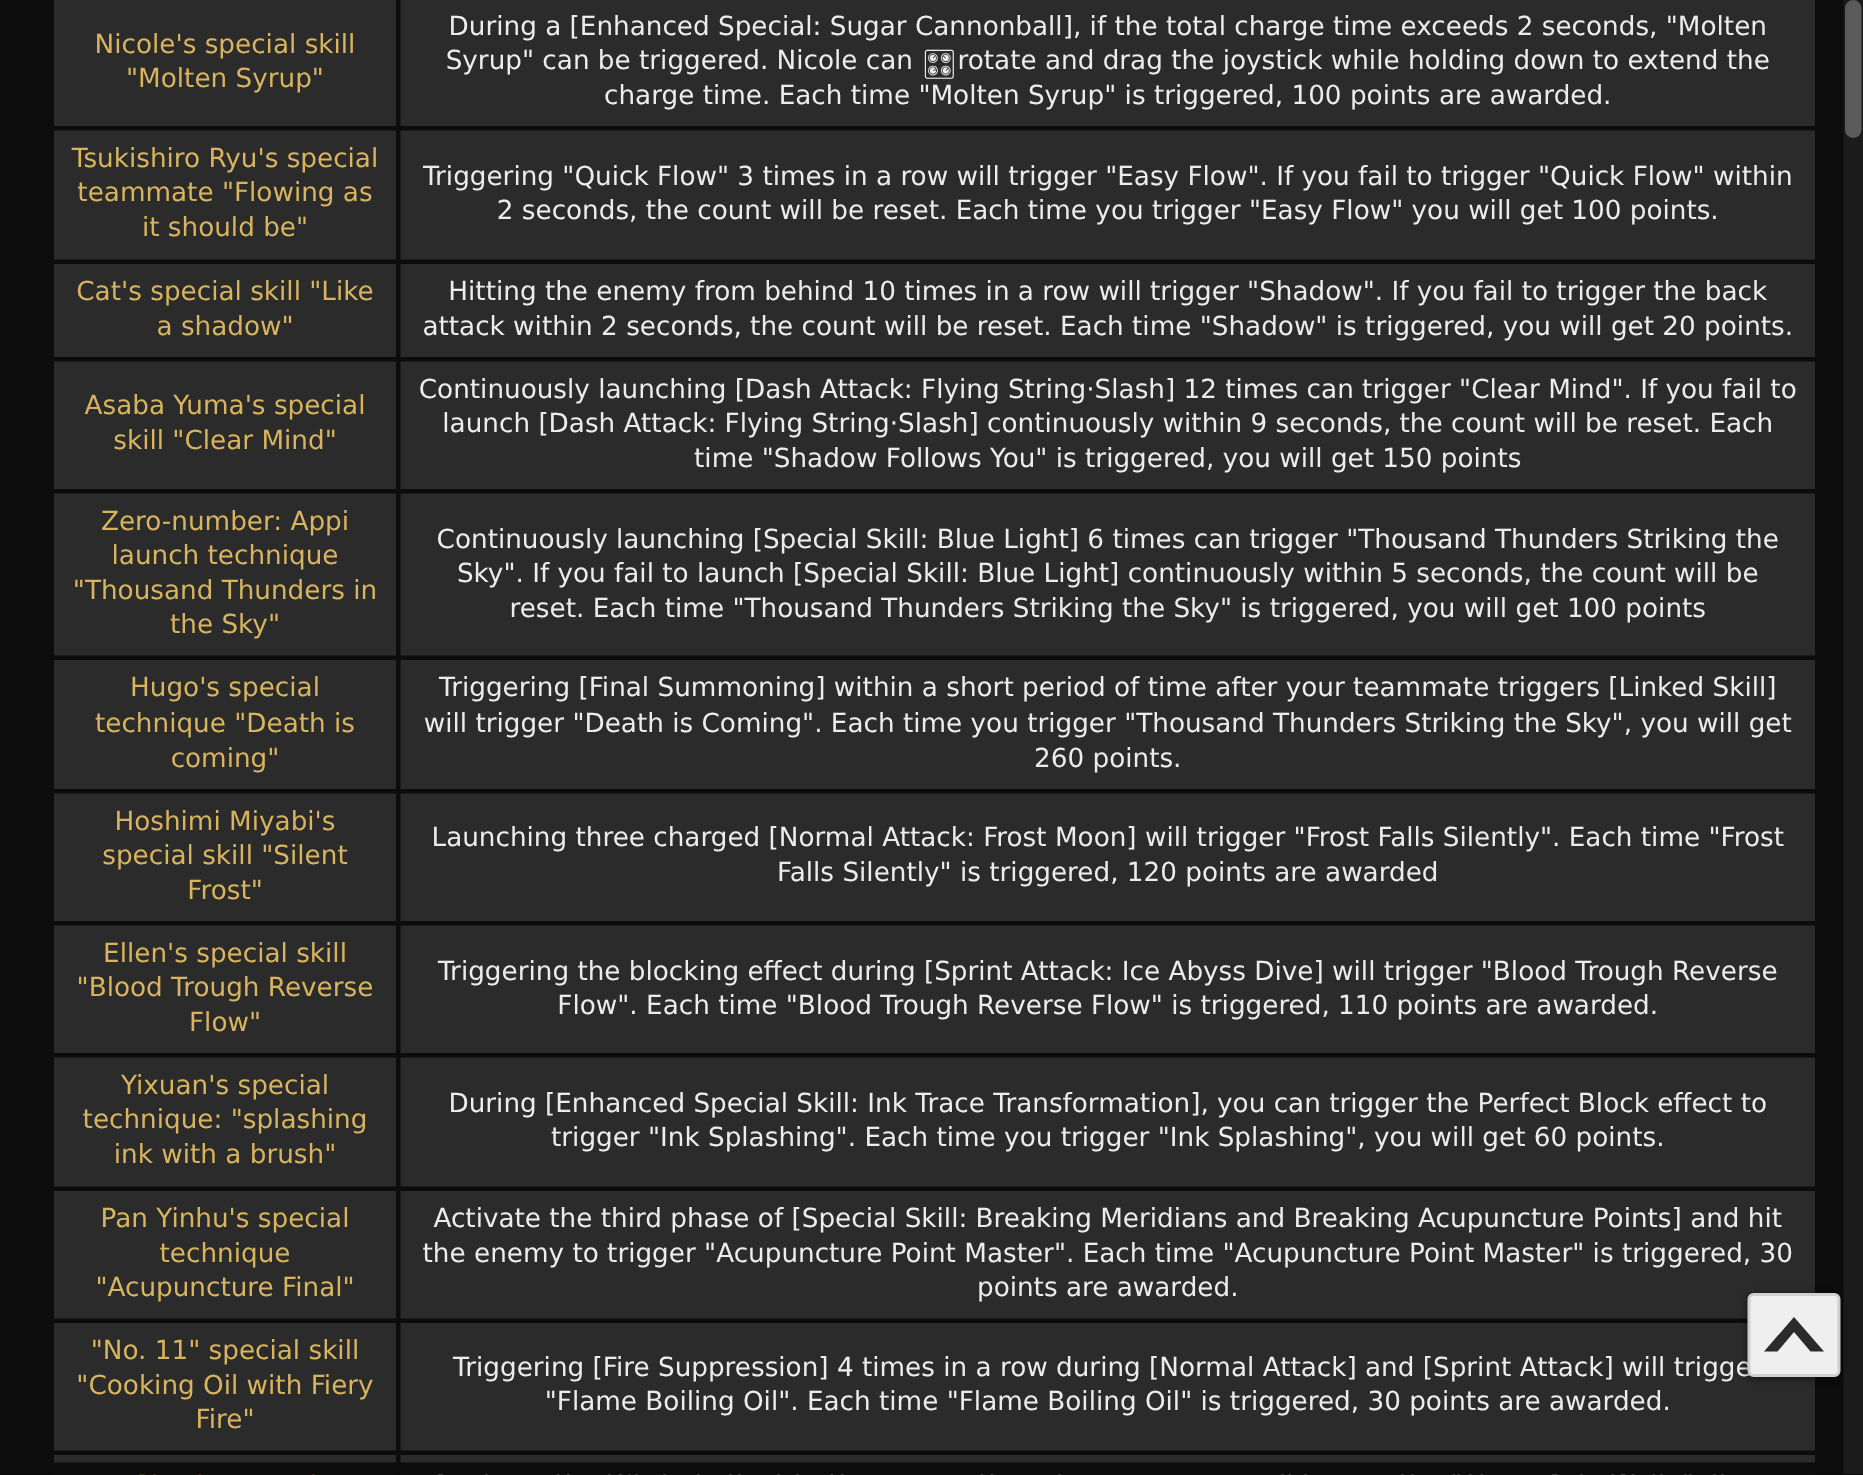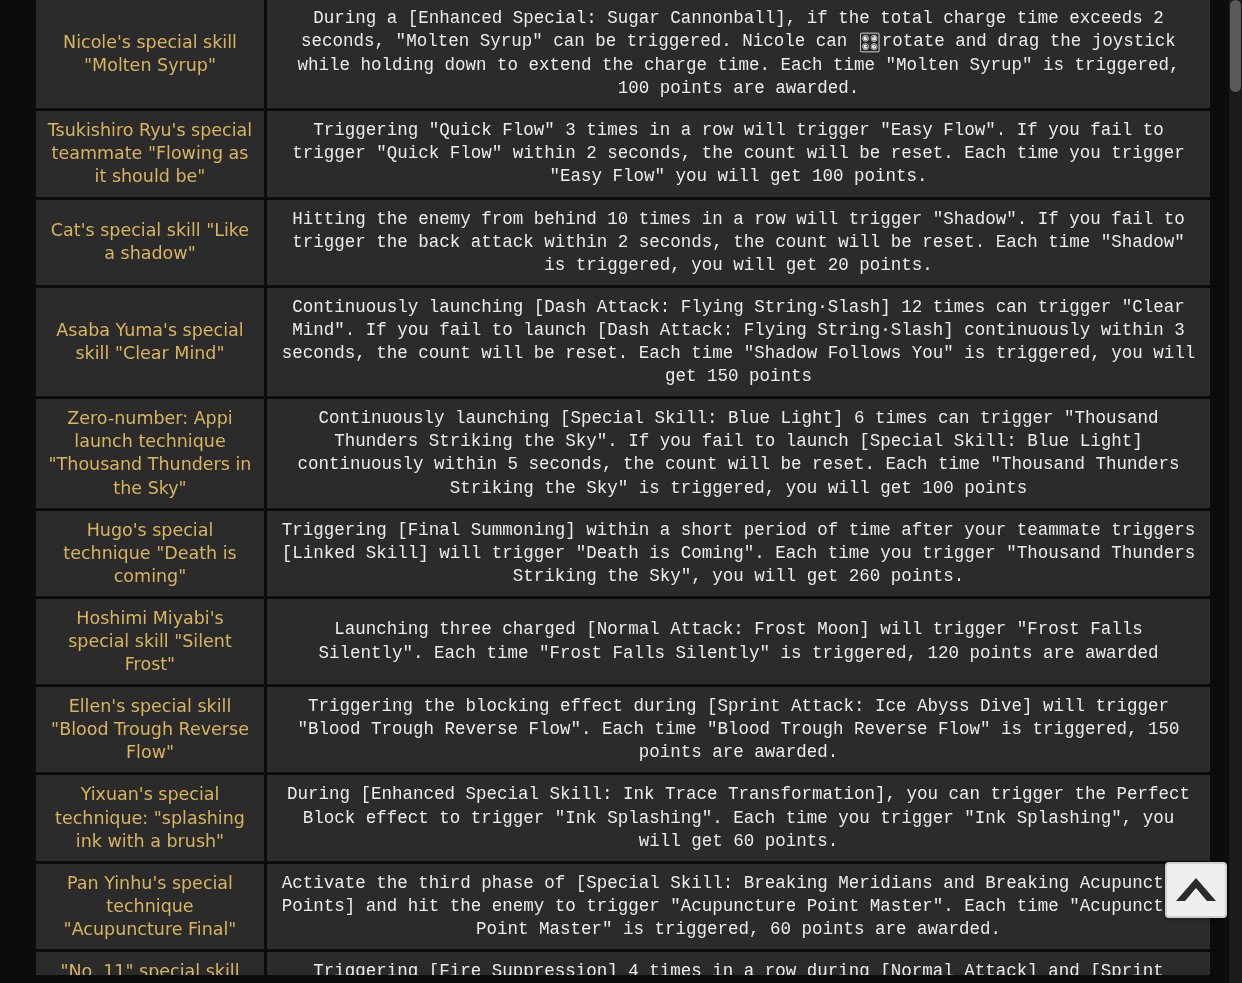--- a/index.html
+++ b/index.html
@@ -39,21 +39,20 @@
     color: #d8b45e;
     font-size: 17.5px;
     text-align: center;
     padding: 8px 12px;
   }
   td.desc {
     color: #ececec;
     font-size: 17.5px;
     text-align: center;
     padding: 8px 14px;
-    font-family: Liberation Mono, monospace;
   }
   .emoji {
     display: inline-block;
     vertical-align: -3px;
     font-size: 19px;
     line-height: 1;
   }
   
   .scrollbar-track {
     position: absolute;
@@ -127,51 +126,51 @@
           <td class="desc">Triggering "Quick Flow" 3 times in a row will trigger "Easy Flow". If you fail to trigger "Quick Flow" within 2 seconds, the count will be reset. Each time you trigger "Easy Flow" you will get 100 points.</td>
         </tr>
 
         <tr>
           <td class="name">Cat's special skill "Like a shadow"</td>
           <td class="desc">Hitting the enemy from behind 10 times in a row will trigger "Shadow". If you fail to trigger the back attack within 2 seconds, the count will be reset. Each time "Shadow" is triggered, you will get 20 points.</td>
         </tr>
 
         <tr>
           <td class="name">Asaba Yuma's special skill "Clear Mind"</td>
-          <td class="desc">Continuously launching [Dash Attack: Flying String·Slash] 12 times can trigger "Clear Mind". If you fail to launch [Dash Attack: Flying String·Slash] continuously within 3 seconds, the count will be reset. Each time "Shadow Follows You" is triggered, you will get 150 points</td>
+          <td class="desc">Continuously launching [Dash Attack: Flying String·Slash] 12 times can trigger "Clear Mind". If you fail to launch [Dash Attack: Flying String·Slash] continuously within 9 seconds, the count will be reset. Each time "Shadow Follows You" is triggered, you will get 150 points</td>
         </tr>
 
         <tr>
           <td class="name">Zero-number: Appi launch technique "Thousand Thunders in the Sky"</td>
           <td class="desc">Continuously launching [Special Skill: Blue Light] 6 times can trigger "Thousand Thunders Striking the Sky". If you fail to launch [Special Skill: Blue Light] continuously within 5 seconds, the count will be reset. Each time "Thousand Thunders Striking the Sky" is triggered, you will get 100 points</td>
         </tr>
 
         <tr>
           <td class="name">Hugo's special technique "Death is coming"</td>
           <td class="desc">Triggering [Final Summoning] within a short period of time after your teammate triggers [Linked Skill] will trigger "Death is Coming". Each time you trigger "Thousand Thunders Striking the Sky", you will get 260 points.</td>
         </tr>
 
         <tr>
           <td class="name">Hoshimi Miyabi's special skill "Silent Frost"</td>
           <td class="desc">Launching three charged [Normal Attack: Frost Moon] will trigger "Frost Falls Silently". Each time "Frost Falls Silently" is triggered, 120 points are awarded</td>
         </tr>
 
         <tr>
           <td class="name">Ellen's special skill "Blood Trough Reverse Flow"</td>
-          <td class="desc">Triggering the blocking effect during [Sprint Attack: Ice Abyss Dive] will trigger "Blood Trough Reverse Flow". Each time "Blood Trough Reverse Flow" is triggered, 150 points are awarded.</td>
+          <td class="desc">Triggering the blocking effect during [Sprint Attack: Ice Abyss Dive] will trigger "Blood Trough Reverse Flow". Each time "Blood Trough Reverse Flow" is triggered, 110 points are awarded.</td>
         </tr>
 
         <tr>
           <td class="name">Yixuan's special technique: "splashing ink with a brush"</td>
           <td class="desc">During [Enhanced Special Skill: Ink Trace Transformation], you can trigger the Perfect Block effect to trigger "Ink Splashing". Each time you trigger "Ink Splashing", you will get 60 points.</td>
         </tr>
 
         <tr>
           <td class="name">Pan Yinhu's special technique "Acupuncture Final"</td>
-          <td class="desc">Activate the third phase of [Special Skill: Breaking Meridians and Breaking Acupuncture Points] and hit the enemy to trigger "Acupuncture Point Master". Each time "Acupuncture Point Master" is triggered, 60 points are awarded.</td>
+          <td class="desc">Activate the third phase of [Special Skill: Breaking Meridians and Breaking Acupuncture Points] and hit the enemy to trigger "Acupuncture Point Master". Each time "Acupuncture Point Master" is triggered, 30 points are awarded.</td>
         </tr>
 
         <tr>
           <td class="name">"No. 11" special skill "Cooking Oil with Fiery Fire"</td>
           <td class="desc">Triggering [Fire Suppression] 4 times in a row during [Normal Attack] and [Sprint Attack] will trigger "Flame Boiling Oil". Each time "Flame Boiling Oil" is triggered, 30 points are awarded.</td>
         </tr>
 
         <tr>
           <td class="name">Alice's special technique "Three-act waltz"</td>
           <td class="desc">Applying the [Strike] effect to the enemy three times in a row will trigger the "Three Acts Waltz". If you fail to apply the [Strike] effect within 18 seconds, the count will be reset. Each time the "Three Acts Waltz" triggered, you will get 100 points.</td>

